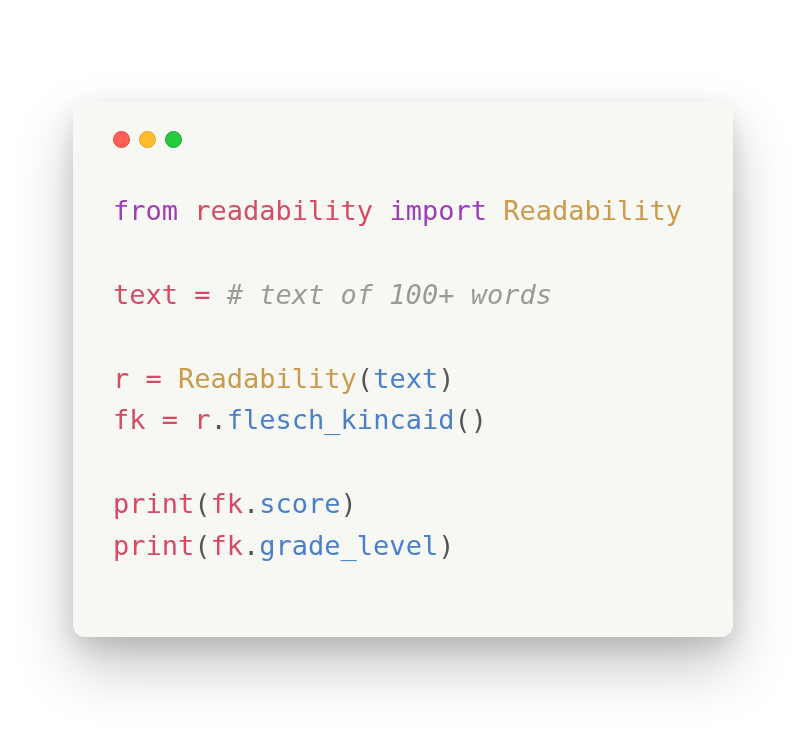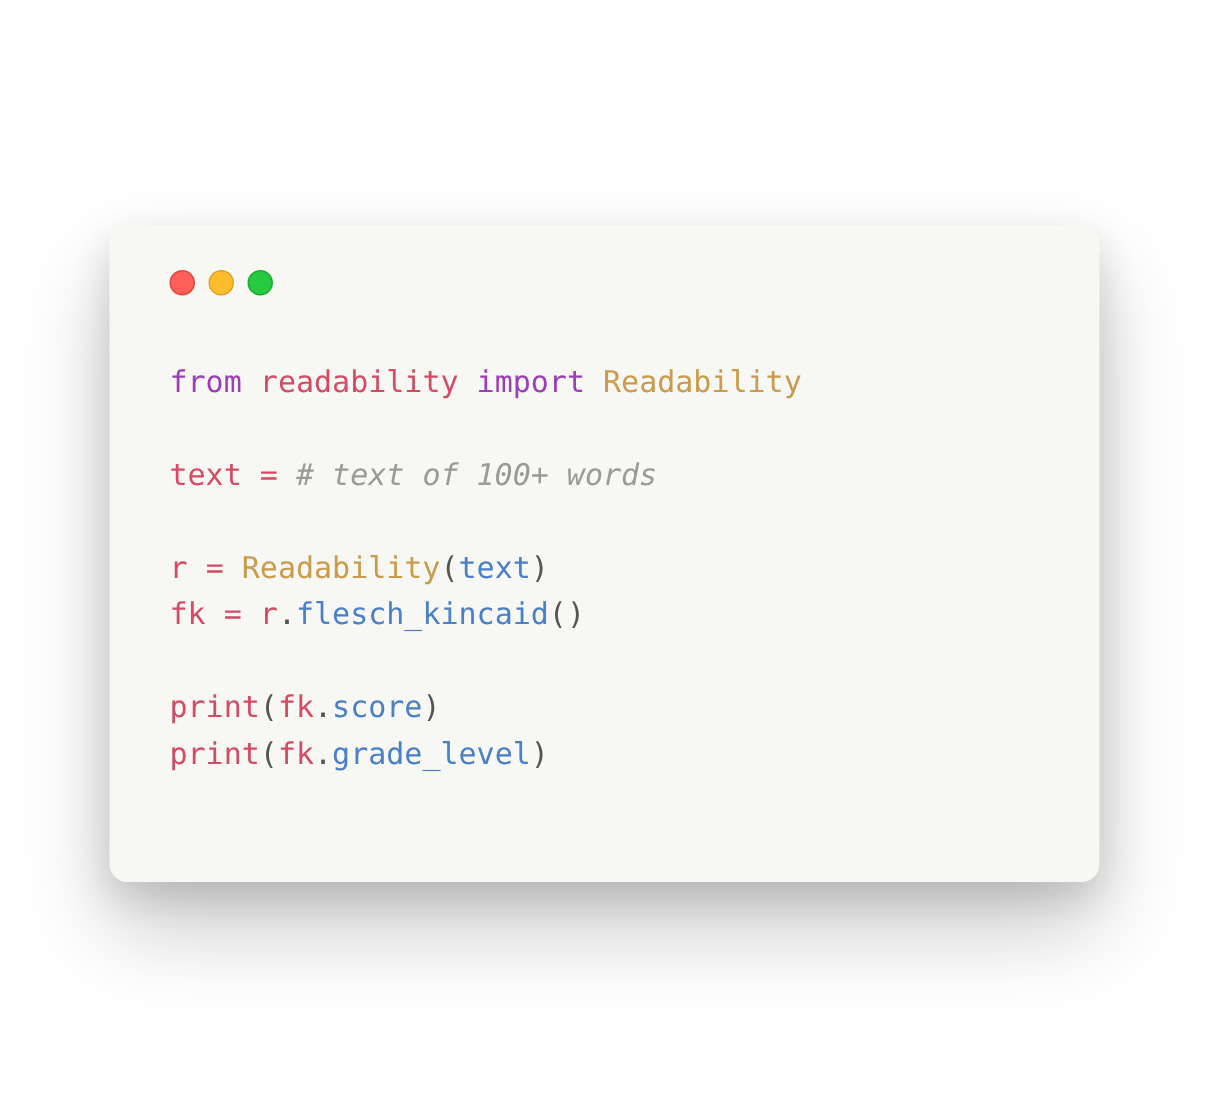--- a/index.html
+++ b/index.html
@@ -30,21 +30,21 @@
     }
     .traffic-light {
       width: 17px;
       height: 17px;
       border-radius: 50%;
     }
     .red { background: #ff5f56; border: 1px solid #e0443e; }
     .yellow { background: #ffbd2e; border: 1px solid #dea123; }
     .green { background: #27c93f; border: 1px solid #1aab29; }
     .code {
-      font-size: 20px;
+      font-size: 27px;
       line-height: 1.55;
       white-space: pre;
       color: #3a3a3a;
     }
     .kw { color: #9d3db8; }
     .name { color: #d54b63; }
     .cls { color: #c99b4a; }
     .op { color: #d54b63; }
     .attr { color: #4a7fc9; }
     .param { color: #4a7fc9; }

